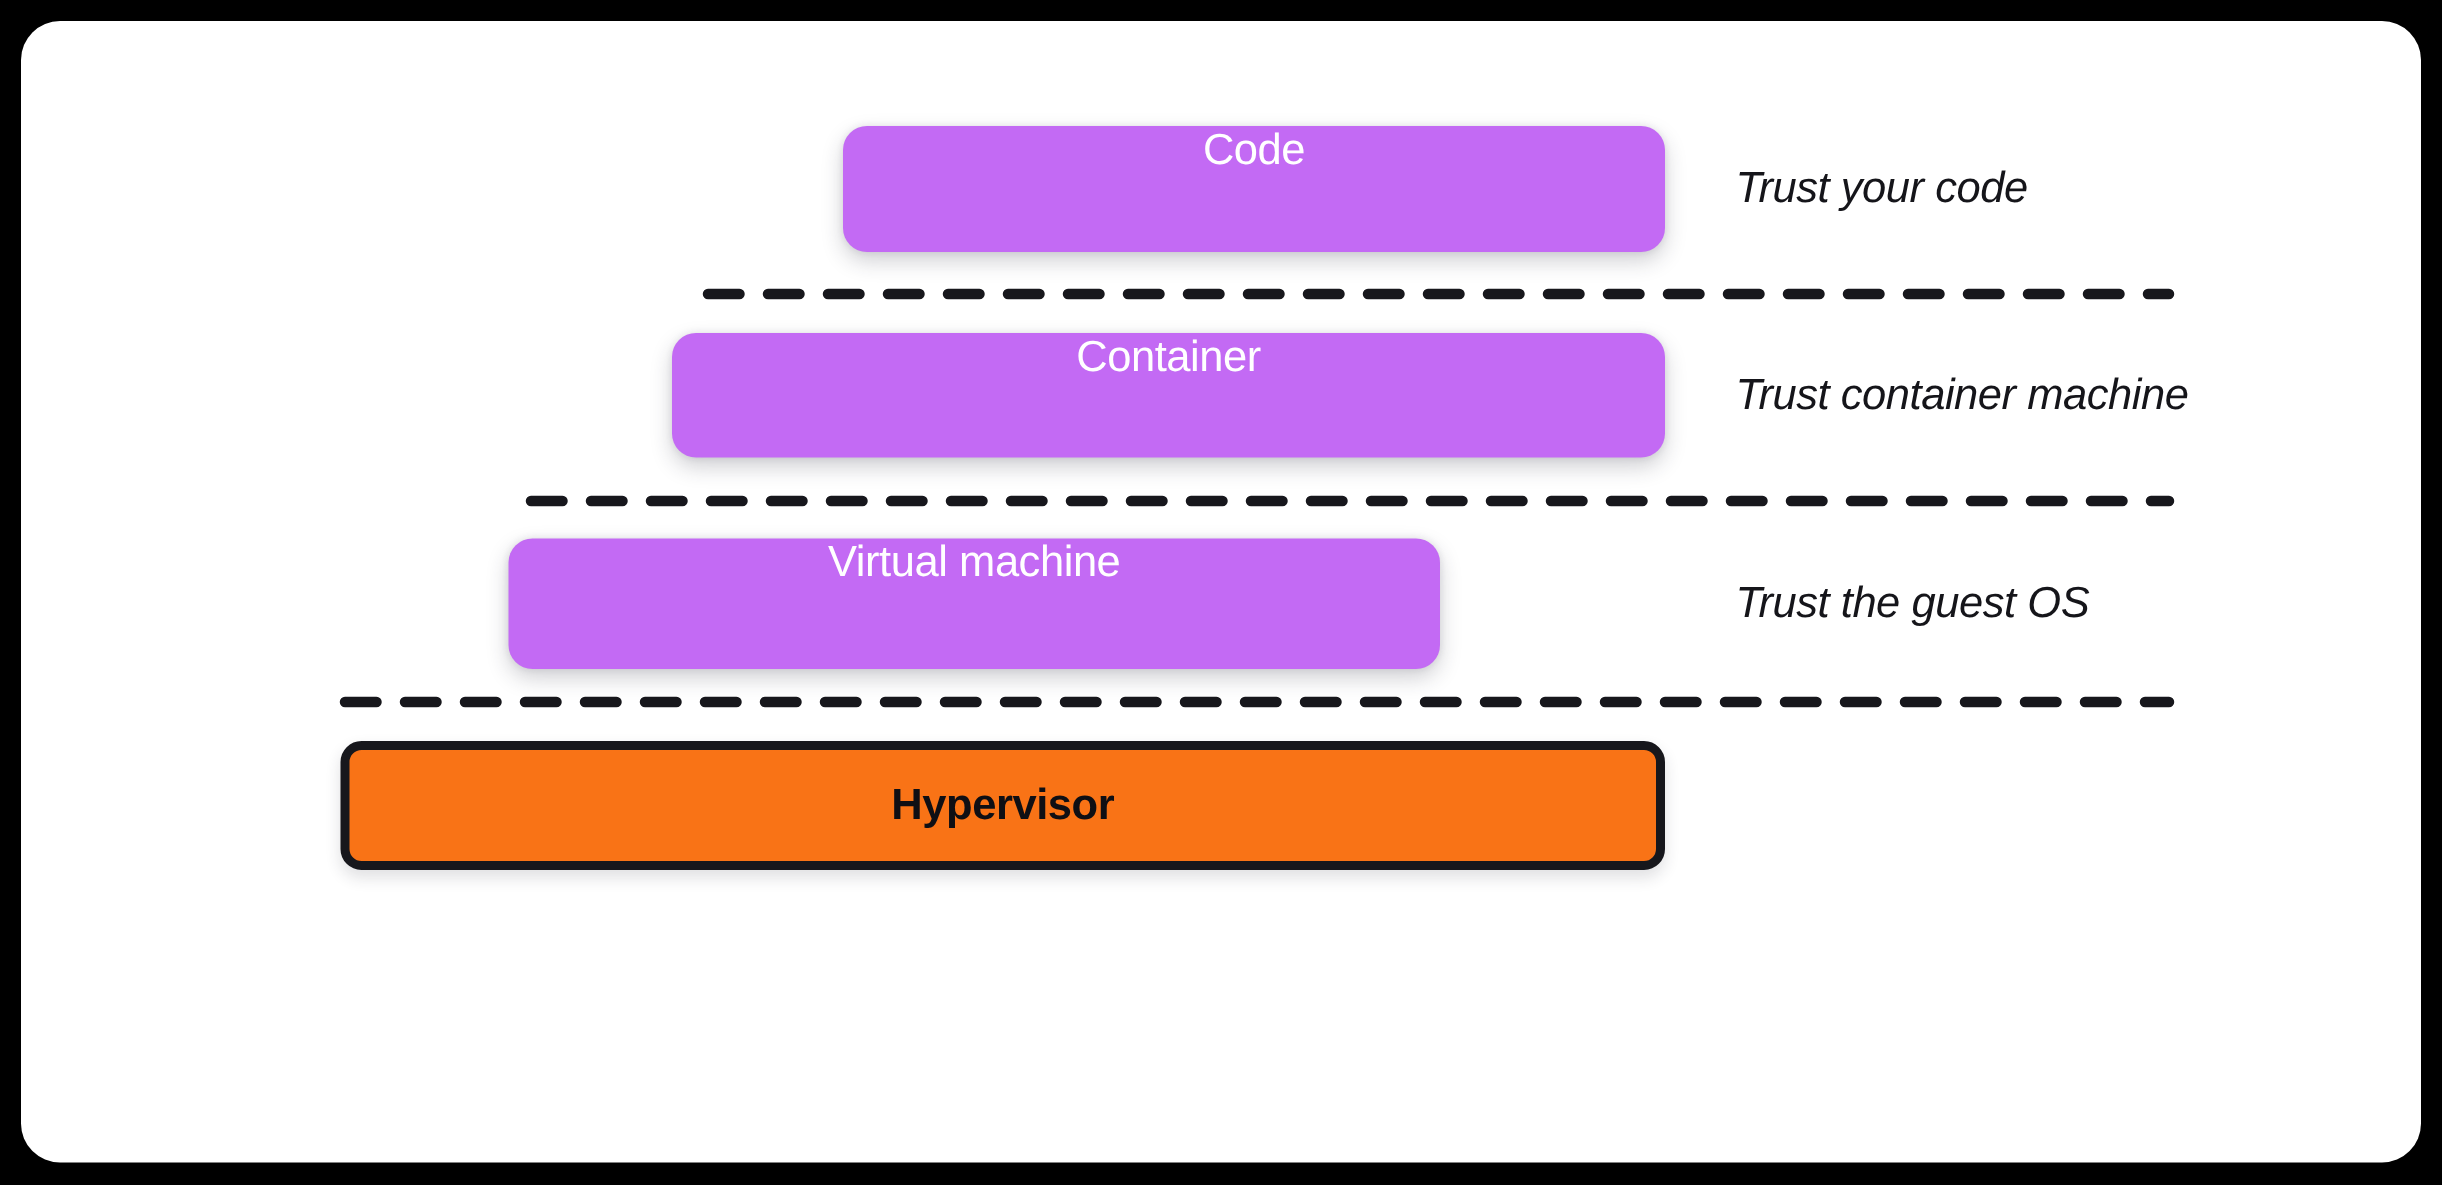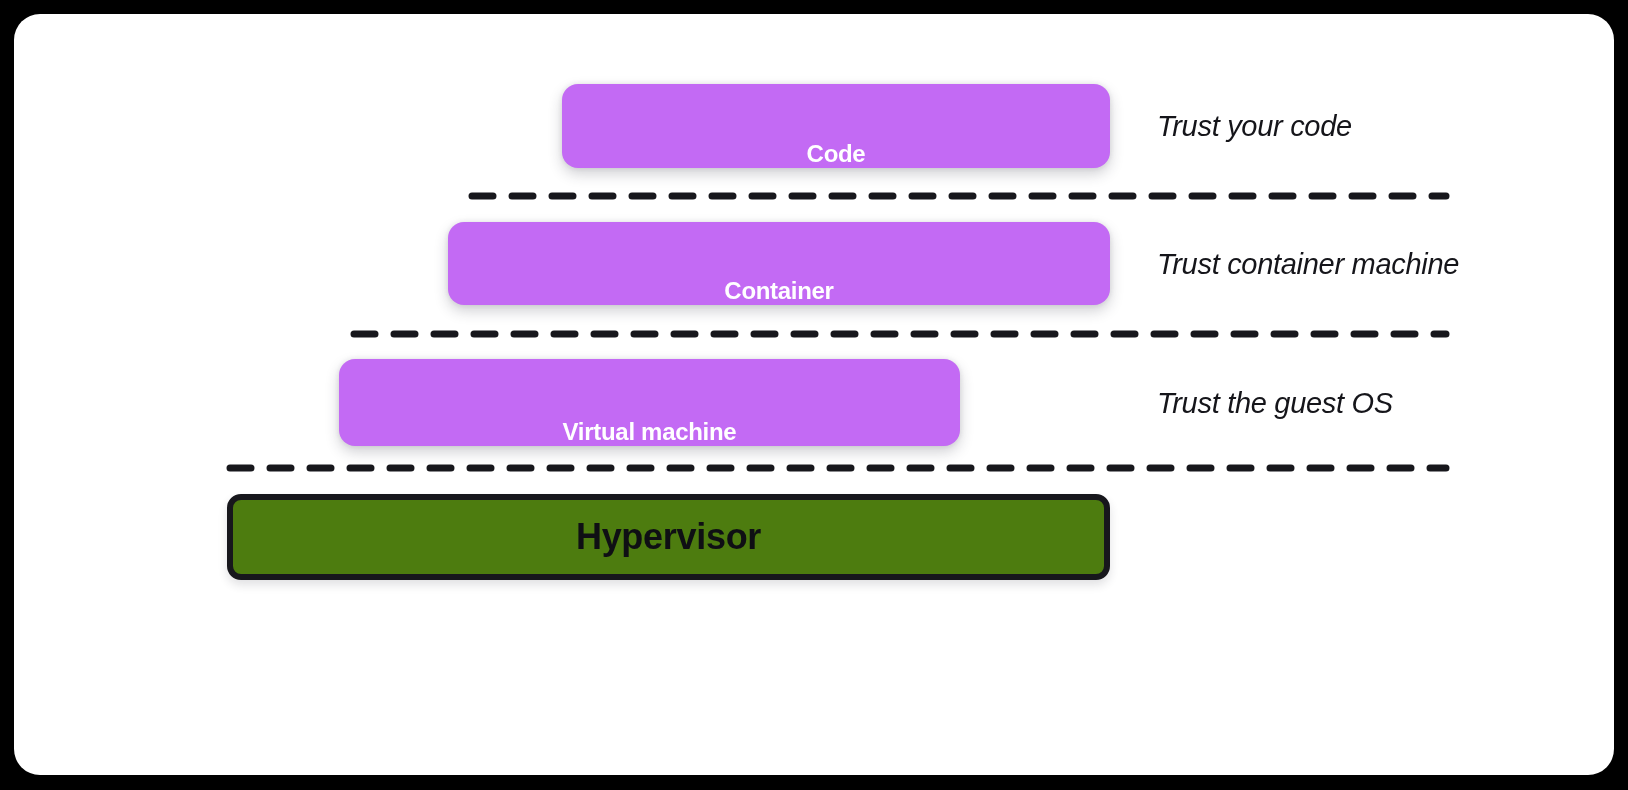--- a/index.html
+++ b/index.html
@@ -19,40 +19,40 @@
     height: 761px;
     background: #ffffff;
     border-radius: 26px;
   }
   
   .pbox {
     position: absolute;
     background: #c36af4;
     border-radius: 16px;
     display: flex;
-    align-items: flex-end;
+    align-items: flex-start;
     justify-content: center;
     color: #ffffff;
-    font-weight: 700;
-    font-size: 24px;
+    font-weight: 400;
+    font-size: 29px;
     letter-spacing: -0.3px;
     box-shadow: 0 6px 14px rgba(40, 40, 60, 0.22), 0 0 5px rgba(40, 40, 60, 0.10);
   }
   
   .obox {
     position: absolute;
-    background: #4d7c0f;
+    background: #f97316;
     border: 6px solid #17171c;
     border-radius: 14px;
     display: flex;
     align-items: center;
     justify-content: center;
     color: #0f0f14;
     font-weight: 700;
-    font-size: 36px;
+    font-size: 29px;
     letter-spacing: -0.3px;
     box-sizing: border-box;
     box-shadow: 0 5px 10px rgba(40, 40, 60, 0.14);
   }
   .annotation {
     position: absolute;
     left: 1143px;
     transform: translateY(-50%);
     font-style: italic;
     font-size: 29px;

